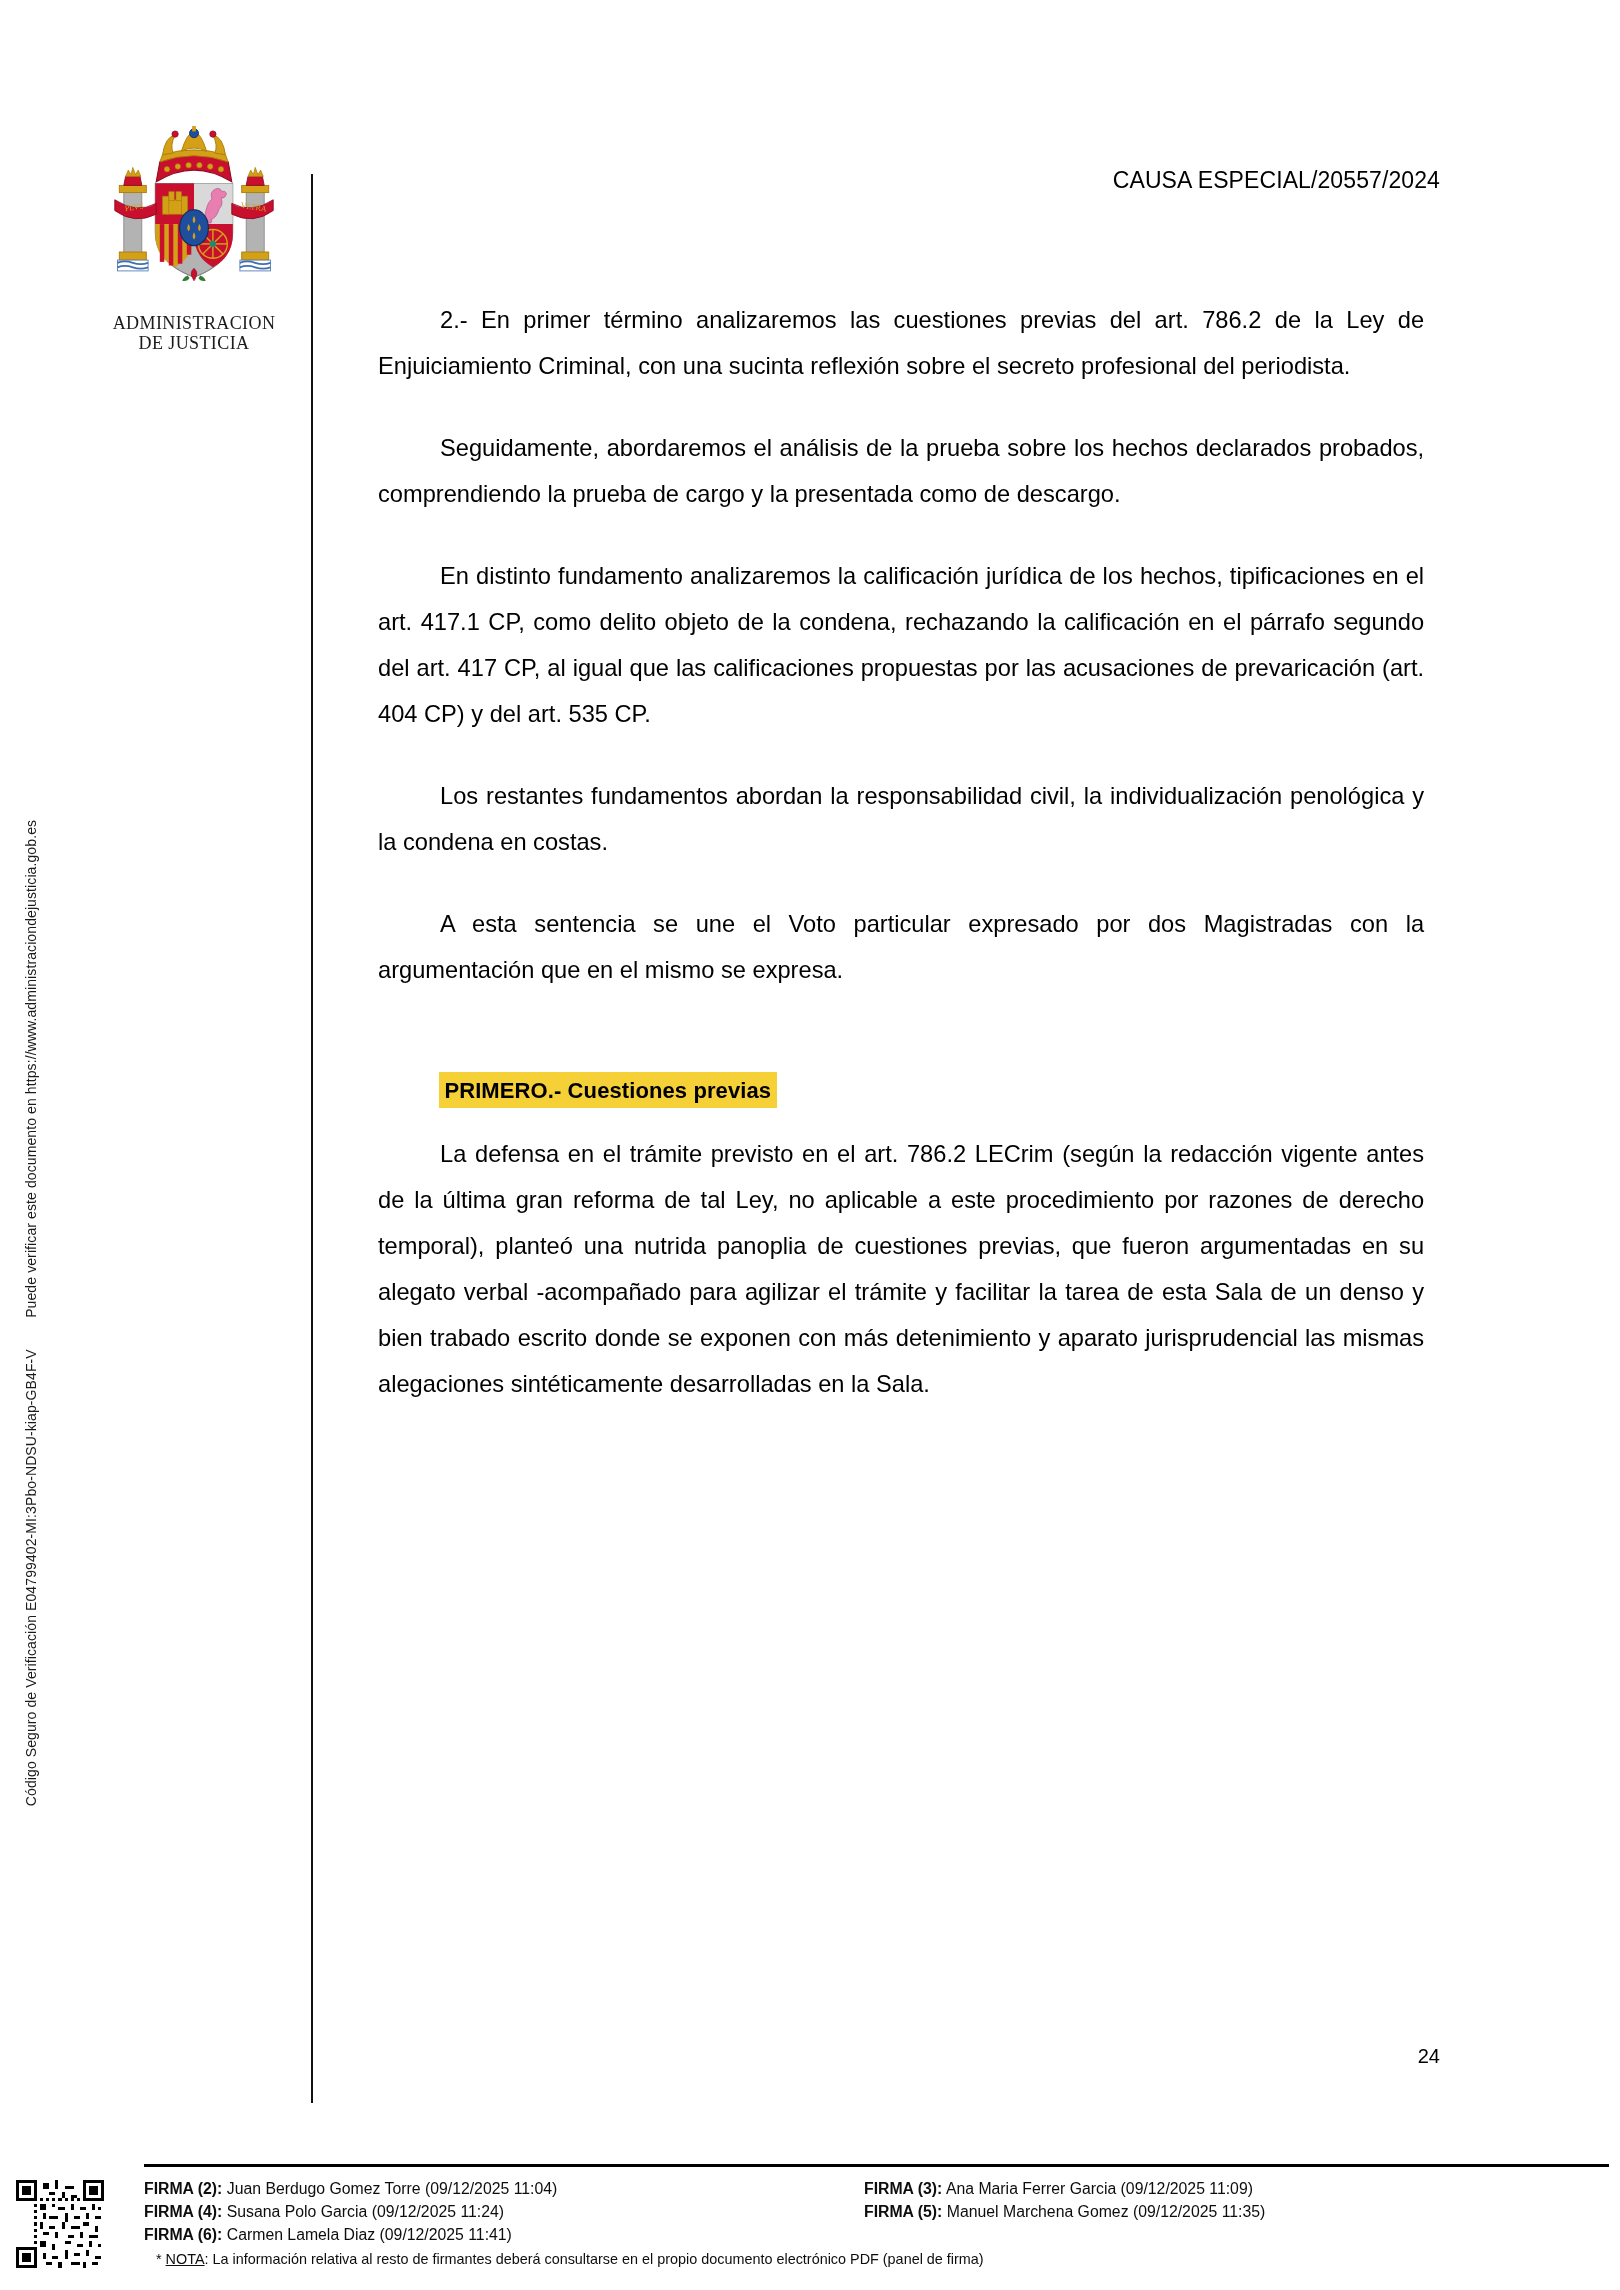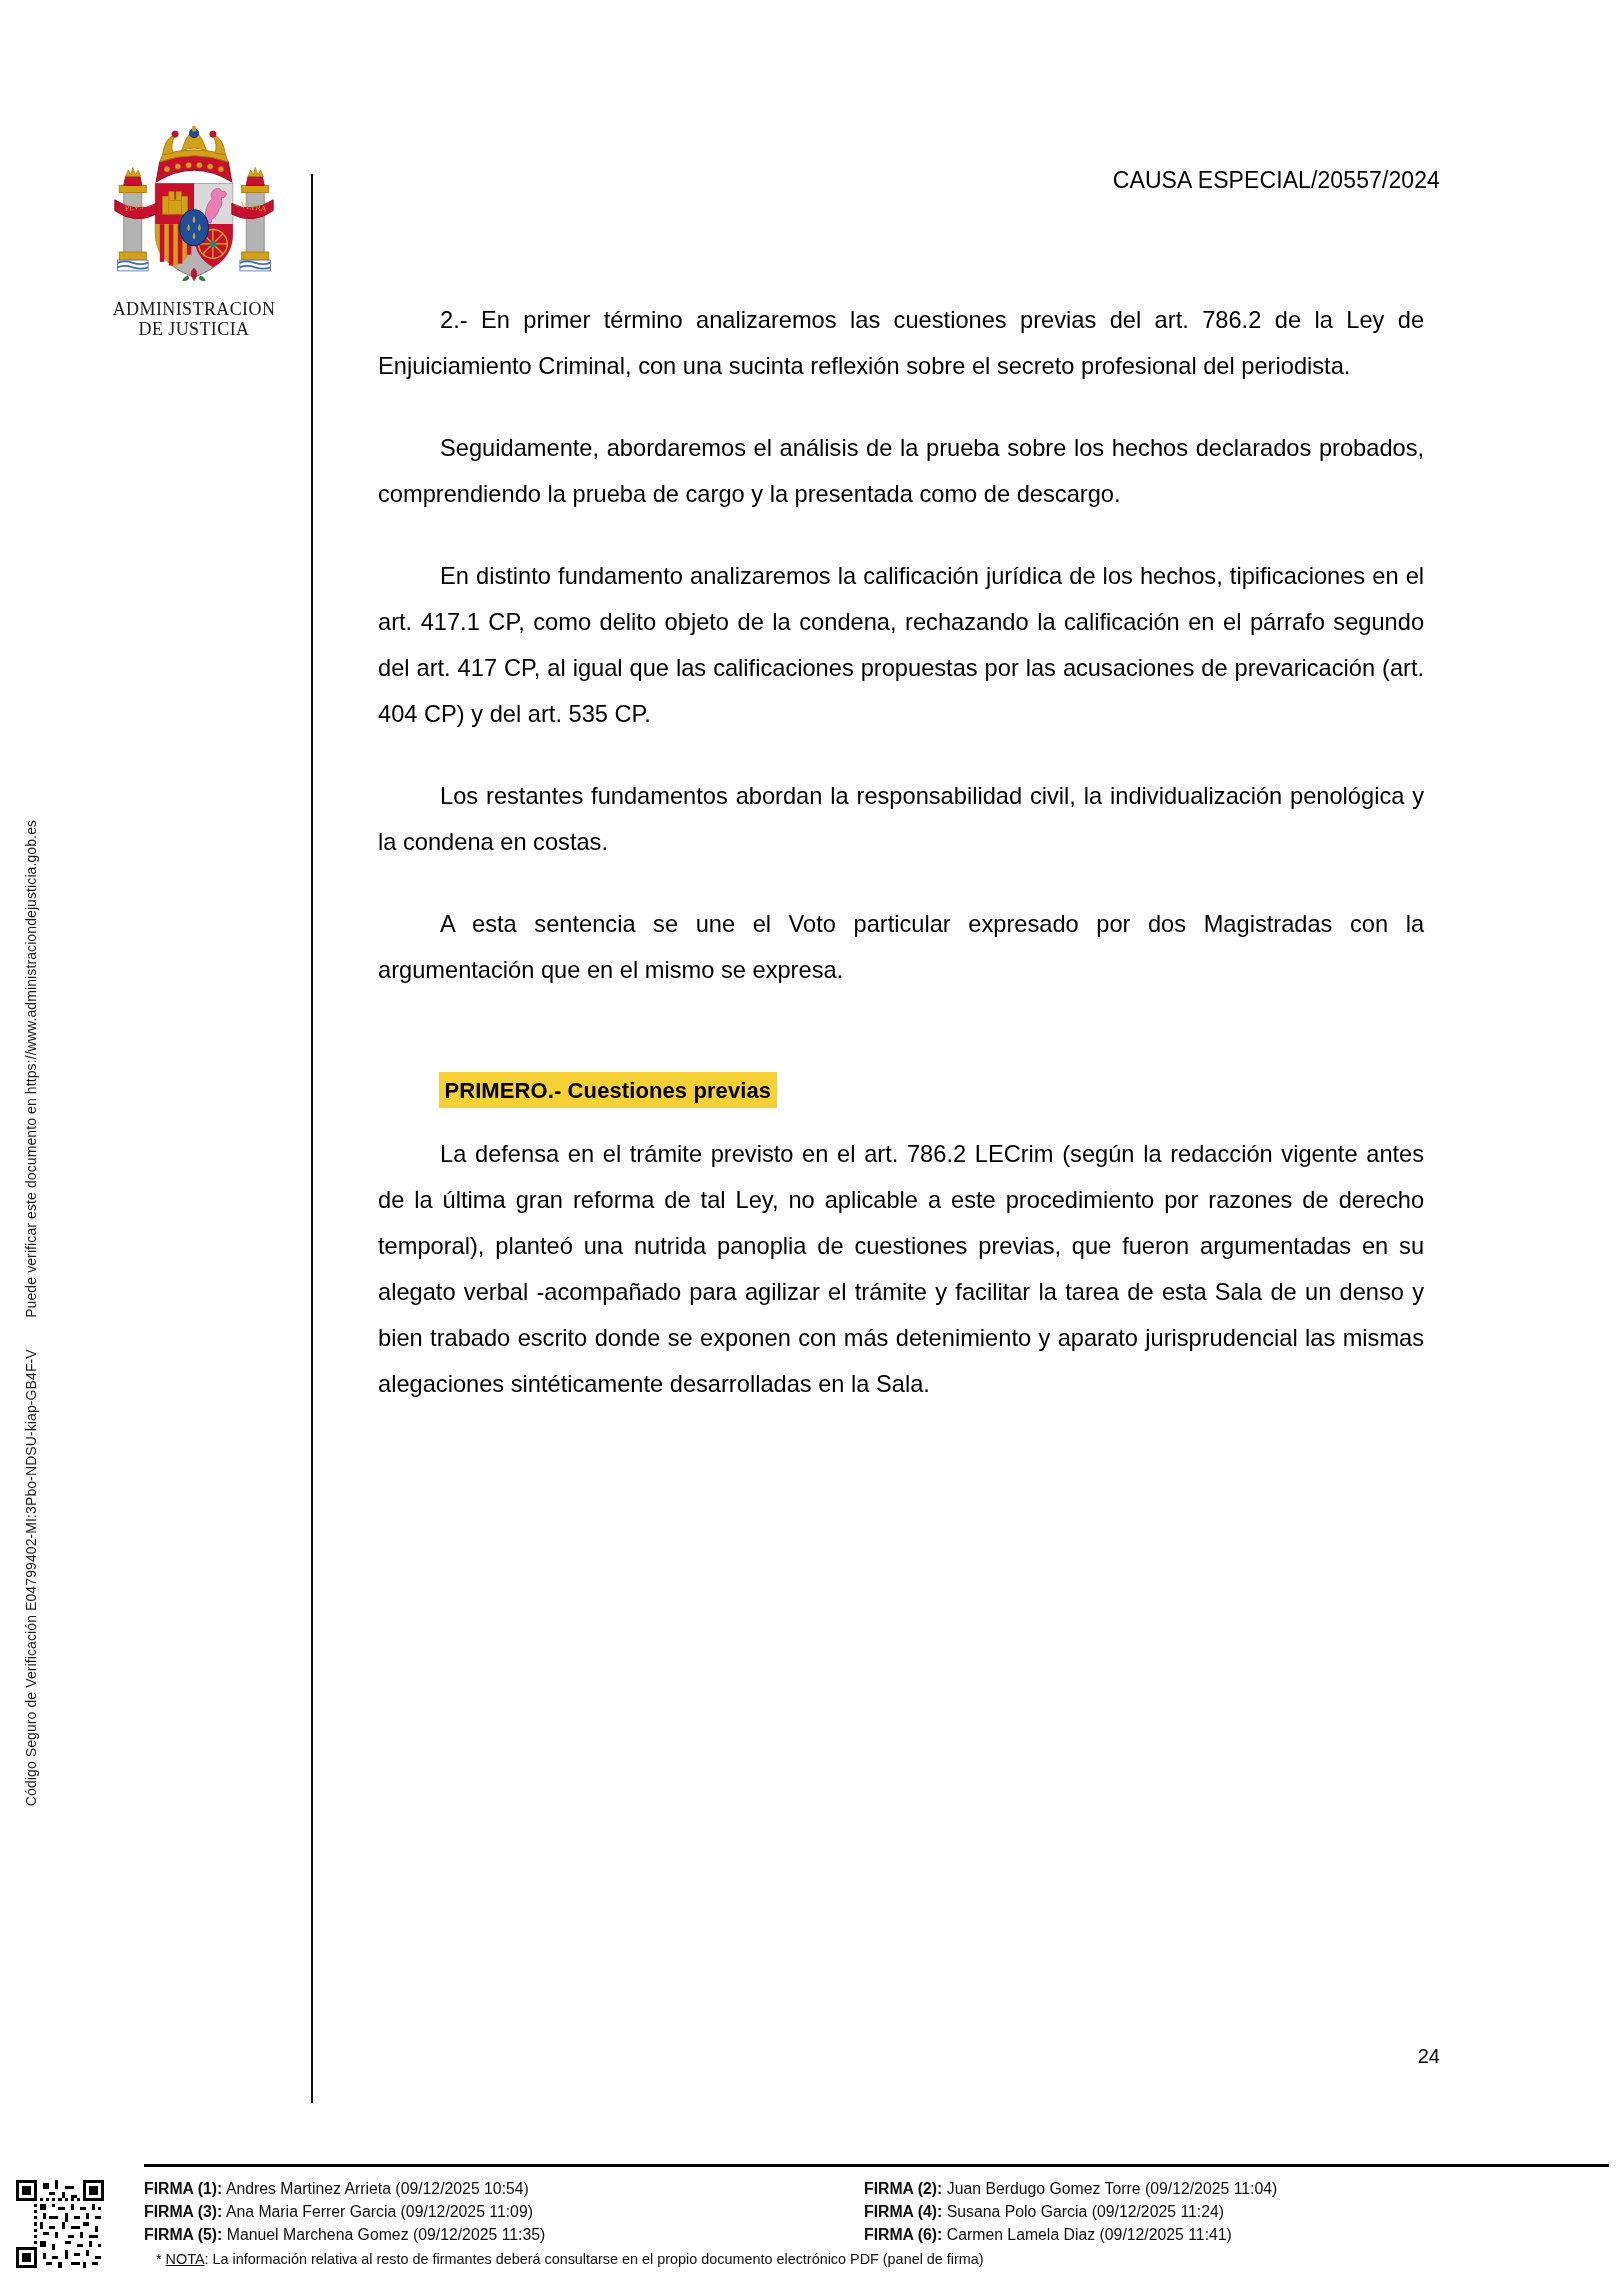--- a/index.html
+++ b/index.html
@@ -58,21 +58,21 @@
     width: 194px;
     text-align: center;
   }
   .emblem-svg { display: block; margin: 0 auto; }
   .emblem-caption {
     font-family: "Liberation Serif", serif;
     font-size: 18px;
     line-height: 1.12;
     letter-spacing: 0.4px;
     color: #1b1b1b;
-    margin-top: 2px;
+    margin-top: 16px;
   }
 
   
   .vrule {
     position: absolute;
     left: 311px;
     top: 174px;
     width: 1.8px;
     height: 1929px;
     background: #111111;
@@ -417,24 +417,20 @@
             <rect x="14" y="27" width="1" height="2"></rect>
           <rect x="18" y="27" width="3" height="1"></rect>
             <rect x="22" y="27" width="1" height="2"></rect>
           <rect x="25" y="27" width="2" height="1"></rect>
         </g>
       </svg>
     </div>
 
     <div class="sign-grid">
       <div class="sign-cell">
-        <b>FIRMA (1):</b>
-        <span>Andres Martinez Arrieta (09/12/2025 10:54)</span>
-      </div>
-      <div class="sign-cell">
         <b>FIRMA (2):</b>
         <span>Juan Berdugo Gomez Torre (09/12/2025 11:04)</span>
       </div>
       <div class="sign-cell">
         <b>FIRMA (3):</b>
         <span>Ana Maria Ferrer Garcia (09/12/2025 11:09)</span>
       </div>
       <div class="sign-cell">
         <b>FIRMA (4):</b>
         <span>Susana Polo Garcia (09/12/2025 11:24)</span>

